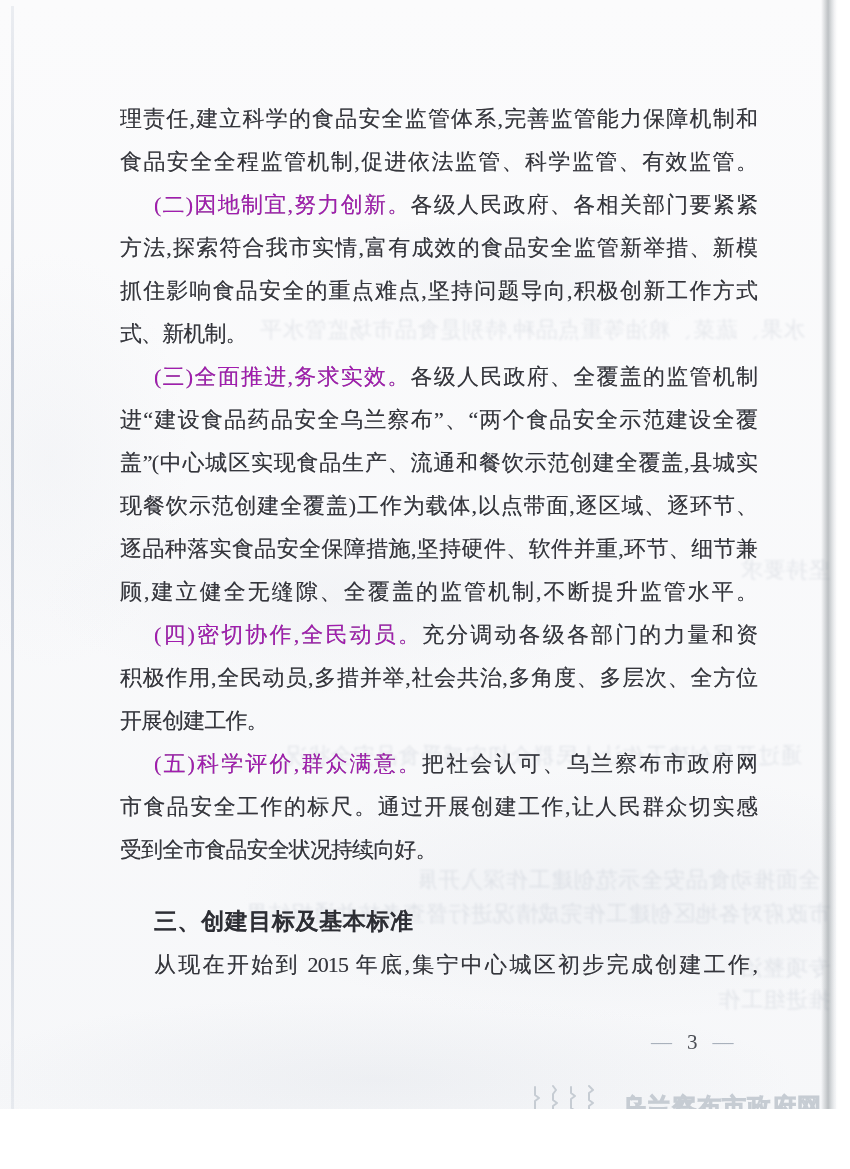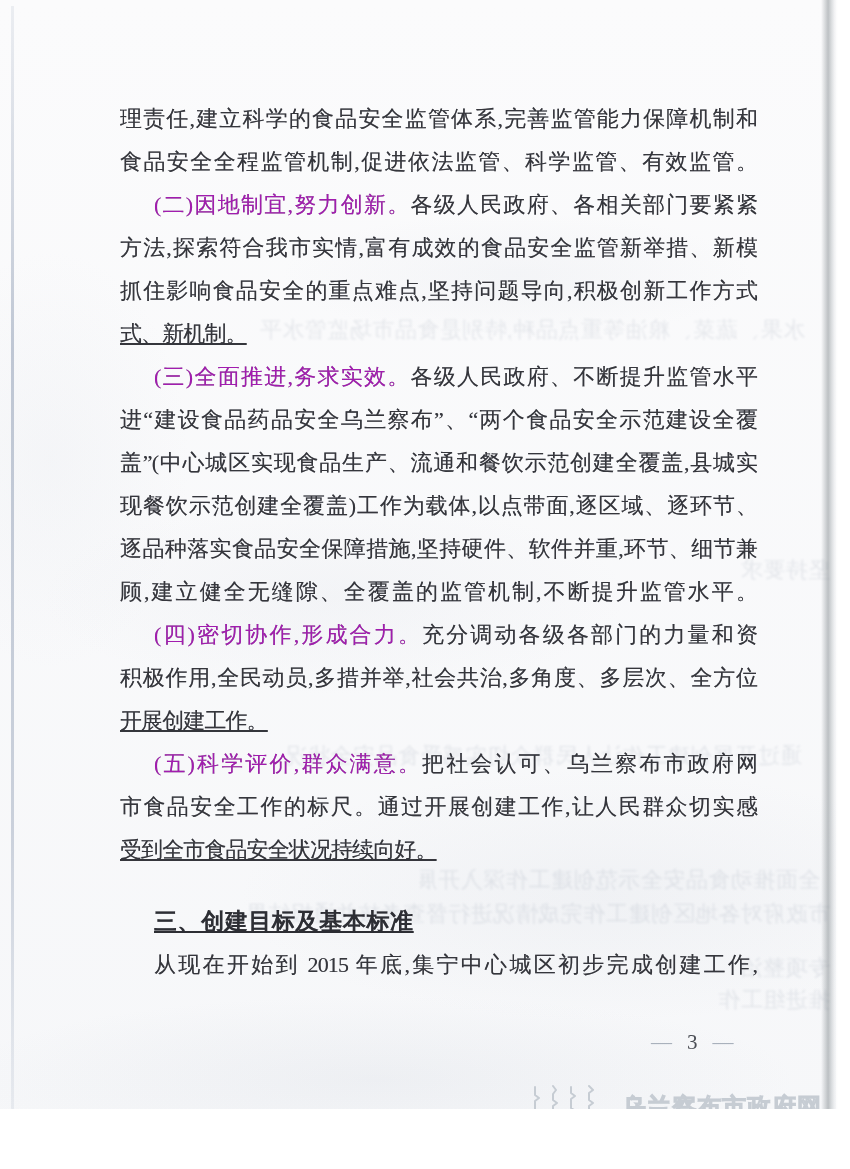--- a/index.html
+++ b/index.html
@@ -33,21 +33,21 @@
     position:absolute;left:120px;top:97px;width:637px;
     font-size:22px;color:#35363c;
     text-shadow:0 0 0.6px rgba(55,56,66,0.55);
   }
   .line{
     width:637px;height:43px;line-height:43px;
     letter-spacing:-0.9px;
     text-align:justify;text-align-last:justify;
     white-space:normal;overflow:visible;
   }
-  .line.short{text-align-last:left;text-decoration:underline;}
+  .line.short{text-align-last:left;}
   .line.indent{text-indent:34px;}
   .line.heading{
     font-family:"Liberation Sans","DejaVu Sans",sans-serif;
     font-weight:700;font-size:23px;letter-spacing:0.6px;color:#2d2e34;
     text-align-last:left;
     margin-top:29px;
   }
   .lead{color:#a21caf;}
 
   
@@ -98,27 +98,27 @@
       <div class="bleed" style="left: 620px; top: 986px; width: 210px;">推进组工作</div>
     </div>
 
   <div class="text-block">
       <div class="line"><span>理责任,建立科学的食品安全监管体系,完善监管能力保障机制和</span></div>
       <div class="line"><span>食品安全全程监管机制,促进依法监管、科学监管、有效监管。</span></div>
       <div class="line indent"><span class="lead">(二)因地制宜,努力创新。</span><span>各级人民政府、各相关部门要紧紧</span></div>
       <div class="line"><span>方法,探索符合我市实情,富有成效的食品安全监管新举措、新模</span></div>
       <div class="line"><span>抓住影响食品安全的重点难点,坚持问题导向,积极创新工作方式</span></div>
       <div class="line short"><span>式、新机制。</span></div>
-      <div class="line indent"><span class="lead">(三)全面推进,务求实效。</span><span>各级人民政府、不断提升监管水平</span></div>
+      <div class="line indent"><span class="lead">(三)全面推进,务求实效。</span><span>各级人民政府、全覆盖的监管机制</span></div>
       <div class="line"><span>进“建设食品药品安全乌兰察布”、“两个食品安全示范建设全覆</span></div>
       <div class="line"><span>盖”(中心城区实现食品生产、流通和餐饮示范创建全覆盖,县城实</span></div>
       <div class="line"><span>现餐饮示范创建全覆盖)工作为载体,以点带面,逐区域、逐环节、</span></div>
       <div class="line"><span>逐品种落实食品安全保障措施,坚持硬件、软件并重,环节、细节兼</span></div>
       <div class="line"><span>顾,建立健全无缝隙、全覆盖的监管机制,不断提升监管水平。</span></div>
-      <div class="line indent"><span class="lead">(四)密切协作,形成合力。</span><span>充分调动各级各部门的力量和资</span></div>
+      <div class="line indent"><span class="lead">(四)密切协作,全民动员。</span><span>充分调动各级各部门的力量和资</span></div>
       <div class="line"><span>积极作用,全民动员,多措并举,社会共治,多角度、多层次、全方位</span></div>
       <div class="line short"><span>开展创建工作。</span></div>
       <div class="line indent"><span class="lead">(五)科学评价,群众满意。</span><span>把社会认可、乌兰察布市政府网</span></div>
       <div class="line"><span>市食品安全工作的标尺。通过开展创建工作,让人民群众切实感</span></div>
       <div class="line short"><span>受到全市食品安全状况持续向好。</span></div>
       <div class="line indent heading short"><span>三、创建目标及基本标准</span></div>
       <div class="line indent"><span>从现在开始到 2015 年底,集宁中心城区初步完成创建工作,</span></div>
     </div>
 
   <div class="page-number">

